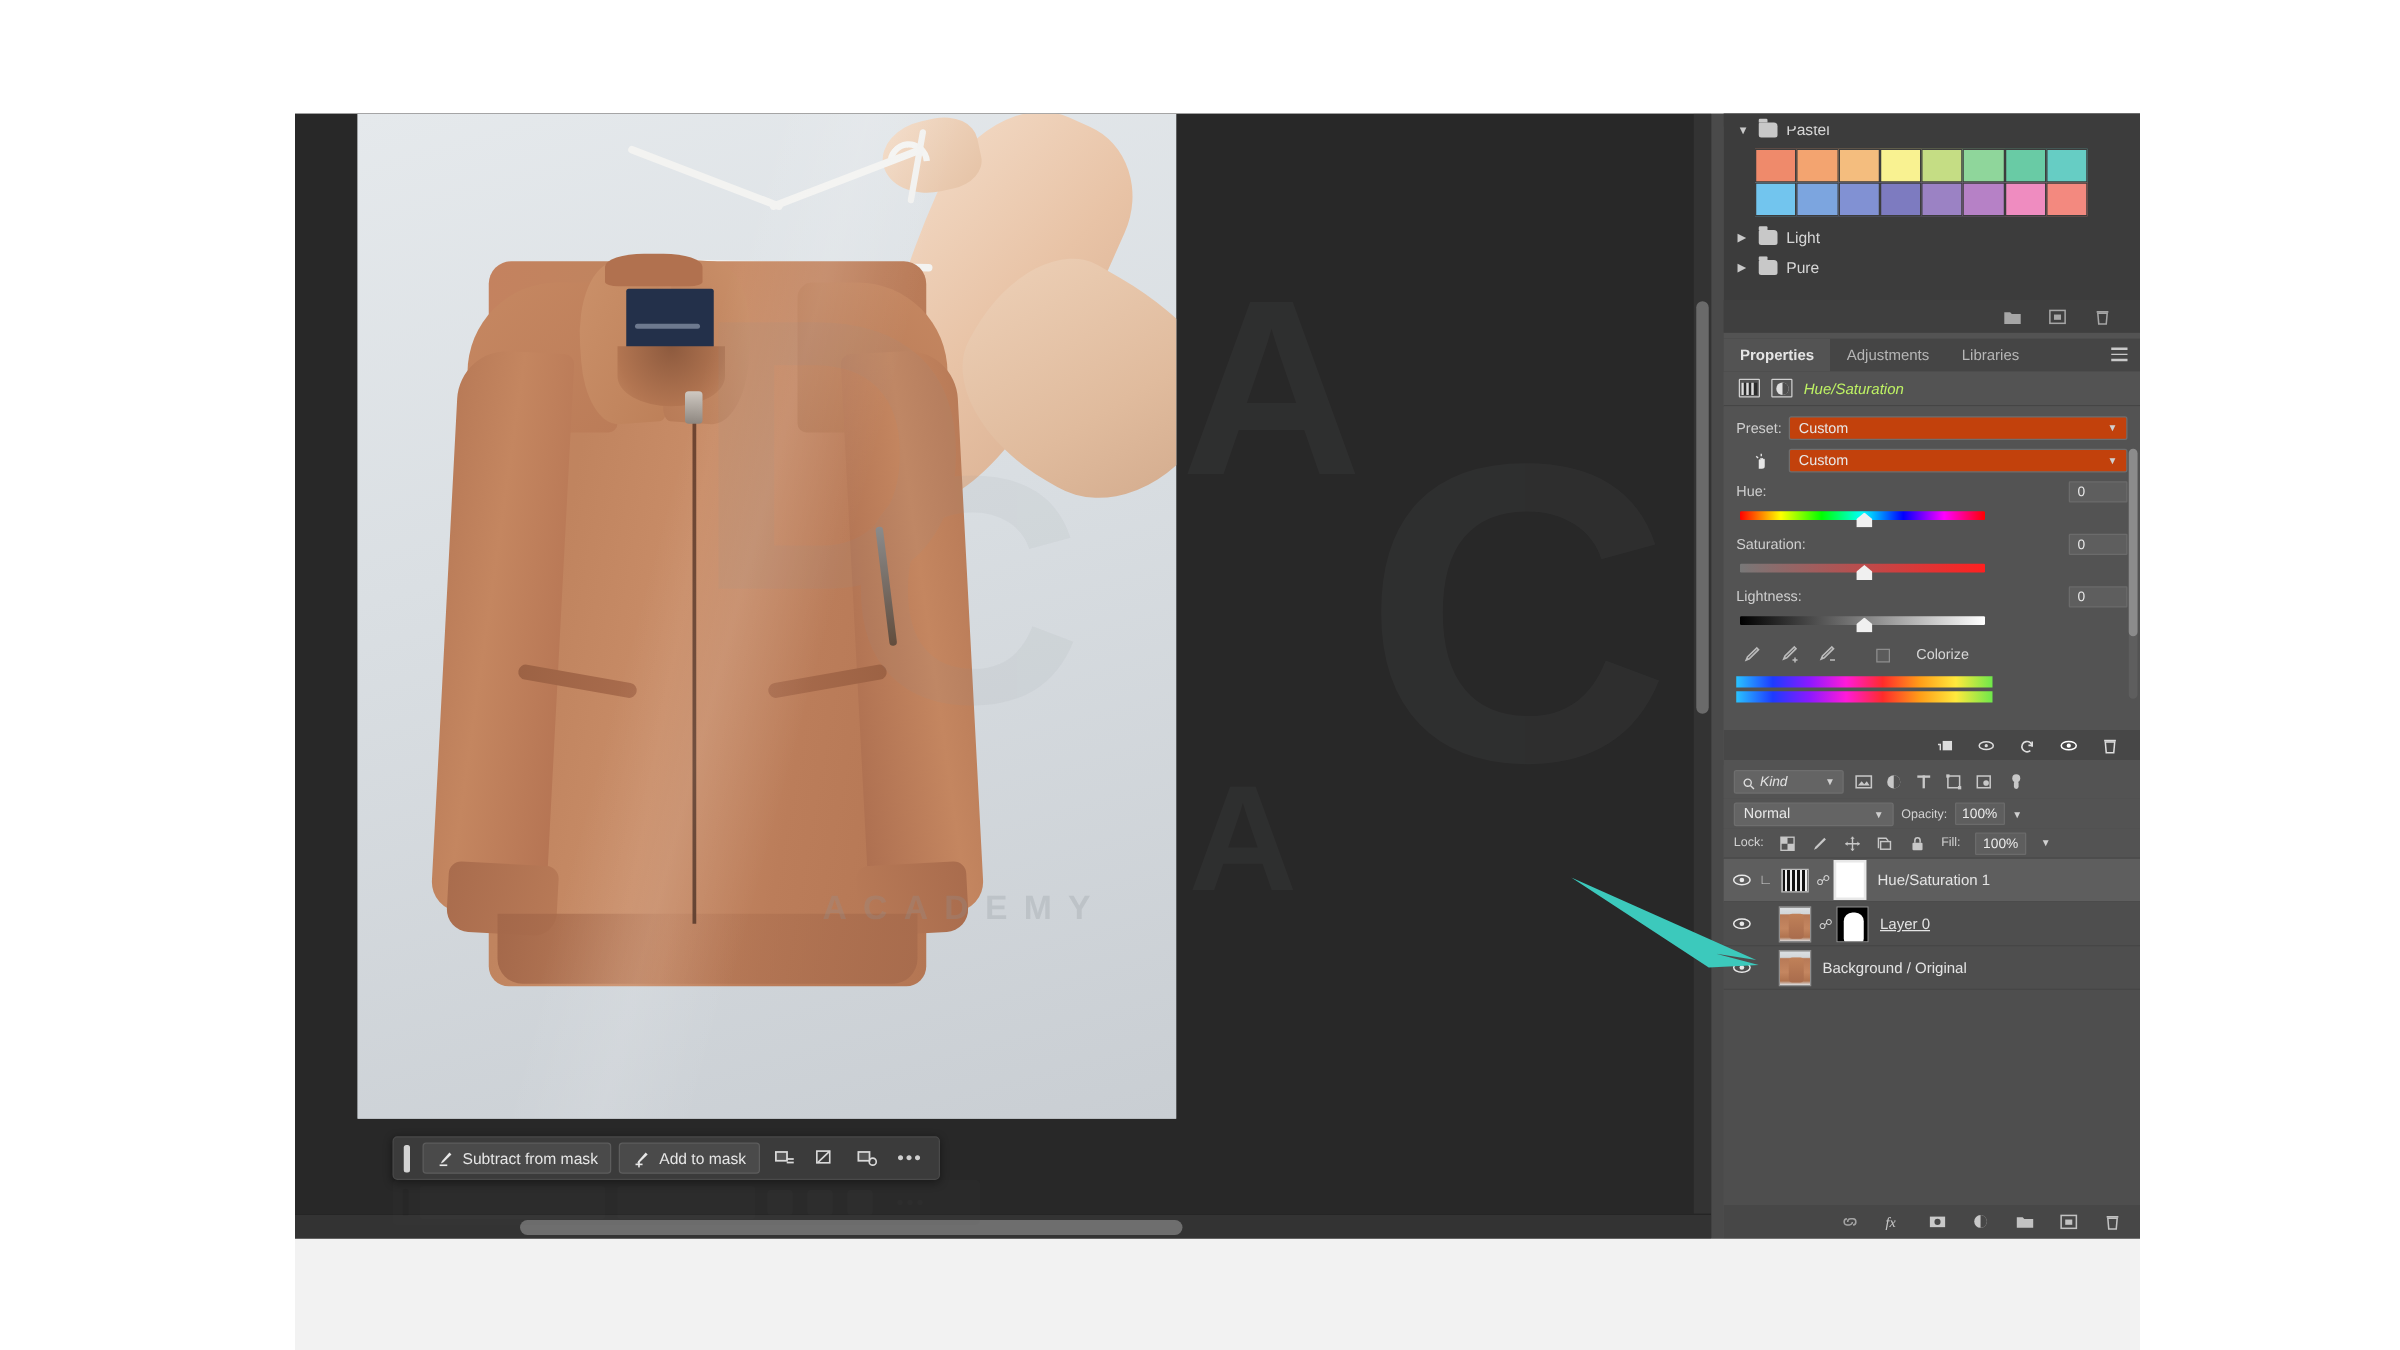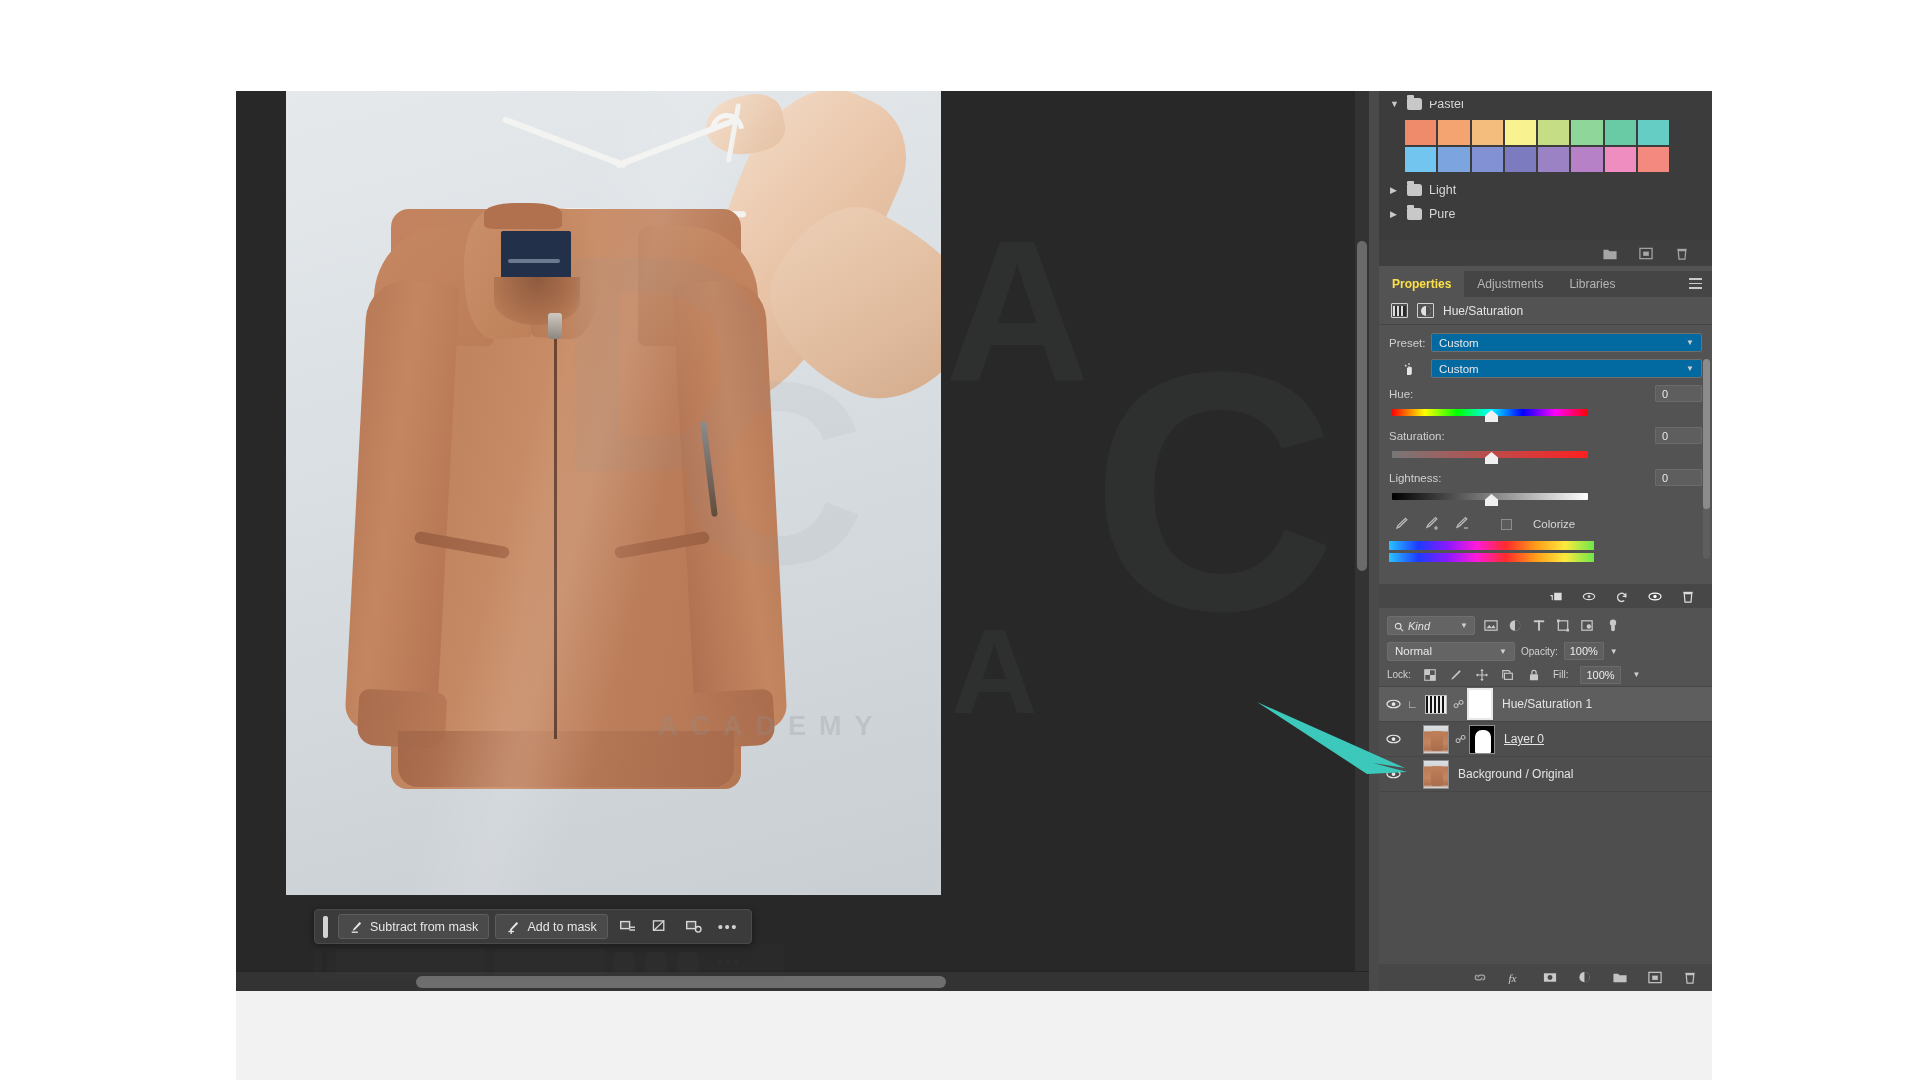--- a/index.html
+++ b/index.html
@@ -303,40 +303,40 @@
     background:#4e4e4e;
   }
   .tabbar{
     display:flex; align-items:flex-end; height:26px;
     background:#454545; position:relative;
   }
   .tab{
     height:26px; line-height:26px; padding:0 13px;
     font-size:12px; color:#b6b6b6;
   }
-  .tab.active{ background:#535353; color:#fde047; font-weight:bold; }
+  .tab.active{ background:#535353; color:#e5e5e5; font-weight:bold; }
   .tab-menu{
     position:absolute; right:10px; top:7px; width:13px; height:11px;
   }
   .tab-menu span{ display:block; height:1.6px; background:#c9c9c9; margin-bottom:3px;}
   .adj-head{
     display:flex; align-items:center; gap:9px;
     height:28px; padding-left:12px; background:#535353;
     border-bottom:1px solid #454545;
   }
-  .adj-title{ color:#e5e5e5; font-size:12px; }
+  .adj-title{ color:#bef264; font-size:12px;font-style:italic; }
   .ico-box{
     width:17px;height:15px; border:1.5px solid #d0d0d0; border-radius:1px;
     display:flex;align-items:center;justify-content:center;
   }
   .props-body{ padding:8px 10px 0 10px; background:#535353; height:283px; position:relative;}
   .row{ display:flex; align-items:center; margin-bottom:7px; }
   .lbl{ color:#cfcfcf; font-size:11.5px; }
   .select{
-    flex:1; height:19px; background:#0369a1; border:1px solid #6e6e6e;
+    flex:1; height:19px; background:#c2410c; border:1px solid #6e6e6e;
     border-radius:2px; color:#e8e8e8; font-size:11.5px;
     display:flex; align-items:center; padding:0 7px; justify-content:space-between;
   }
   .caret{ font-size:8px; color:#d0d0d0; }
   .slider-label-row{
     display:flex; align-items:center; justify-content:space-between;
     margin-bottom:3px;
   }
   .num-box{
     width:47px; height:17px; background:#5e5e5e; border:1px solid #6b6b6b;

